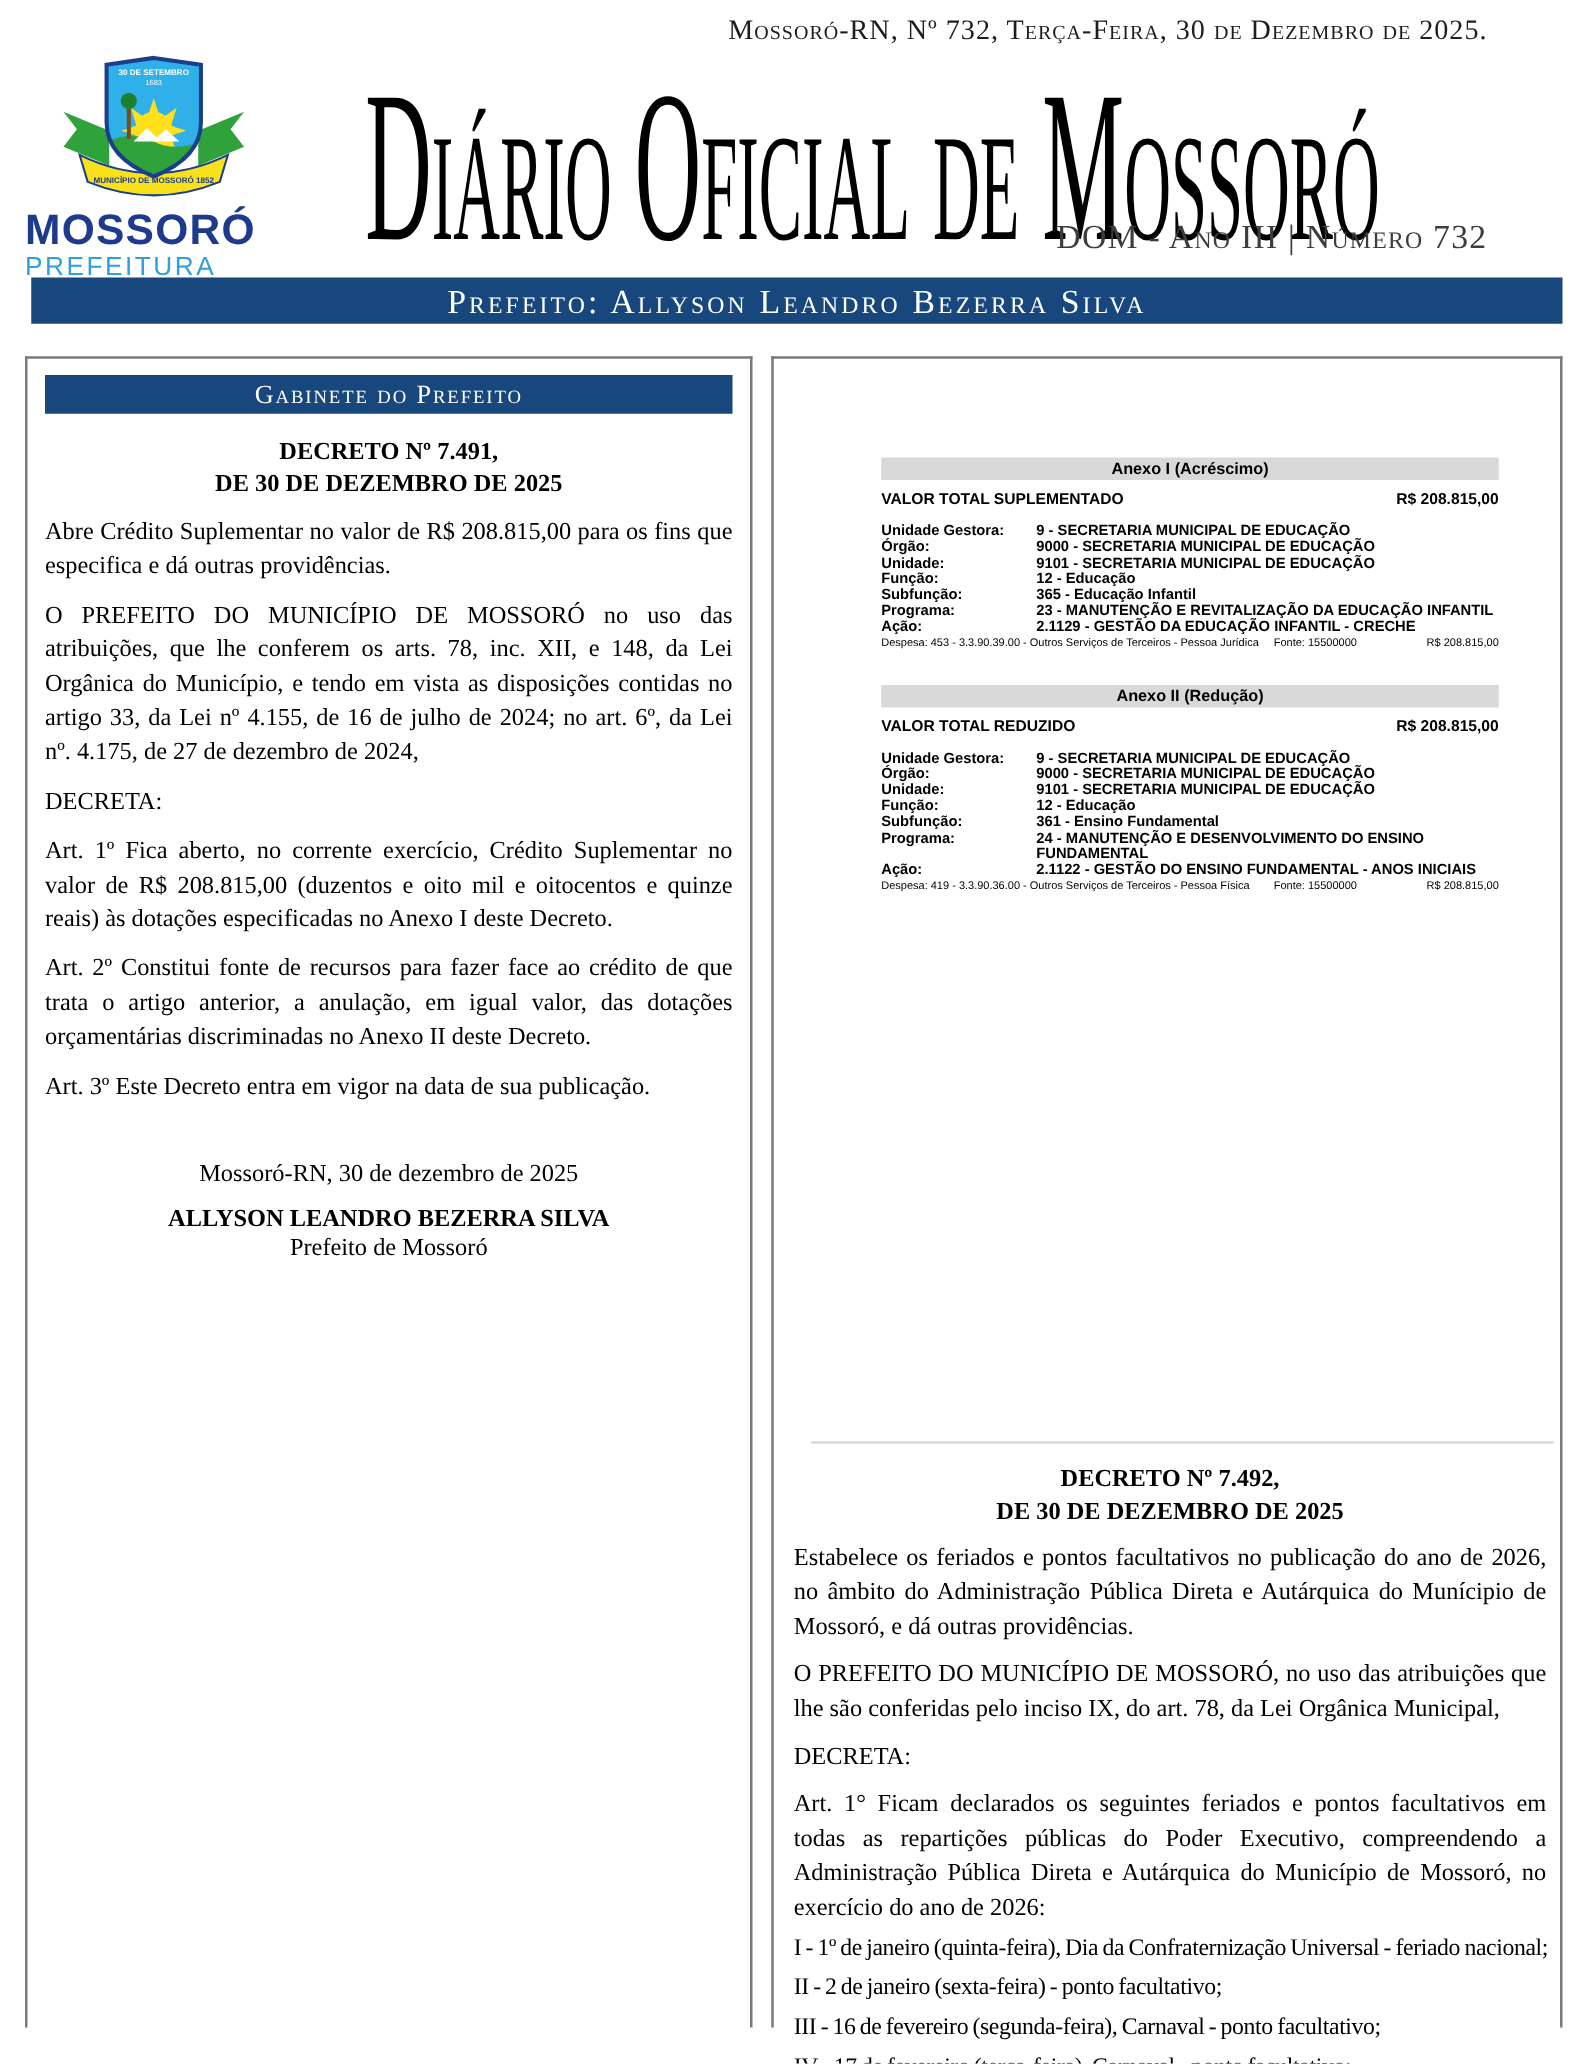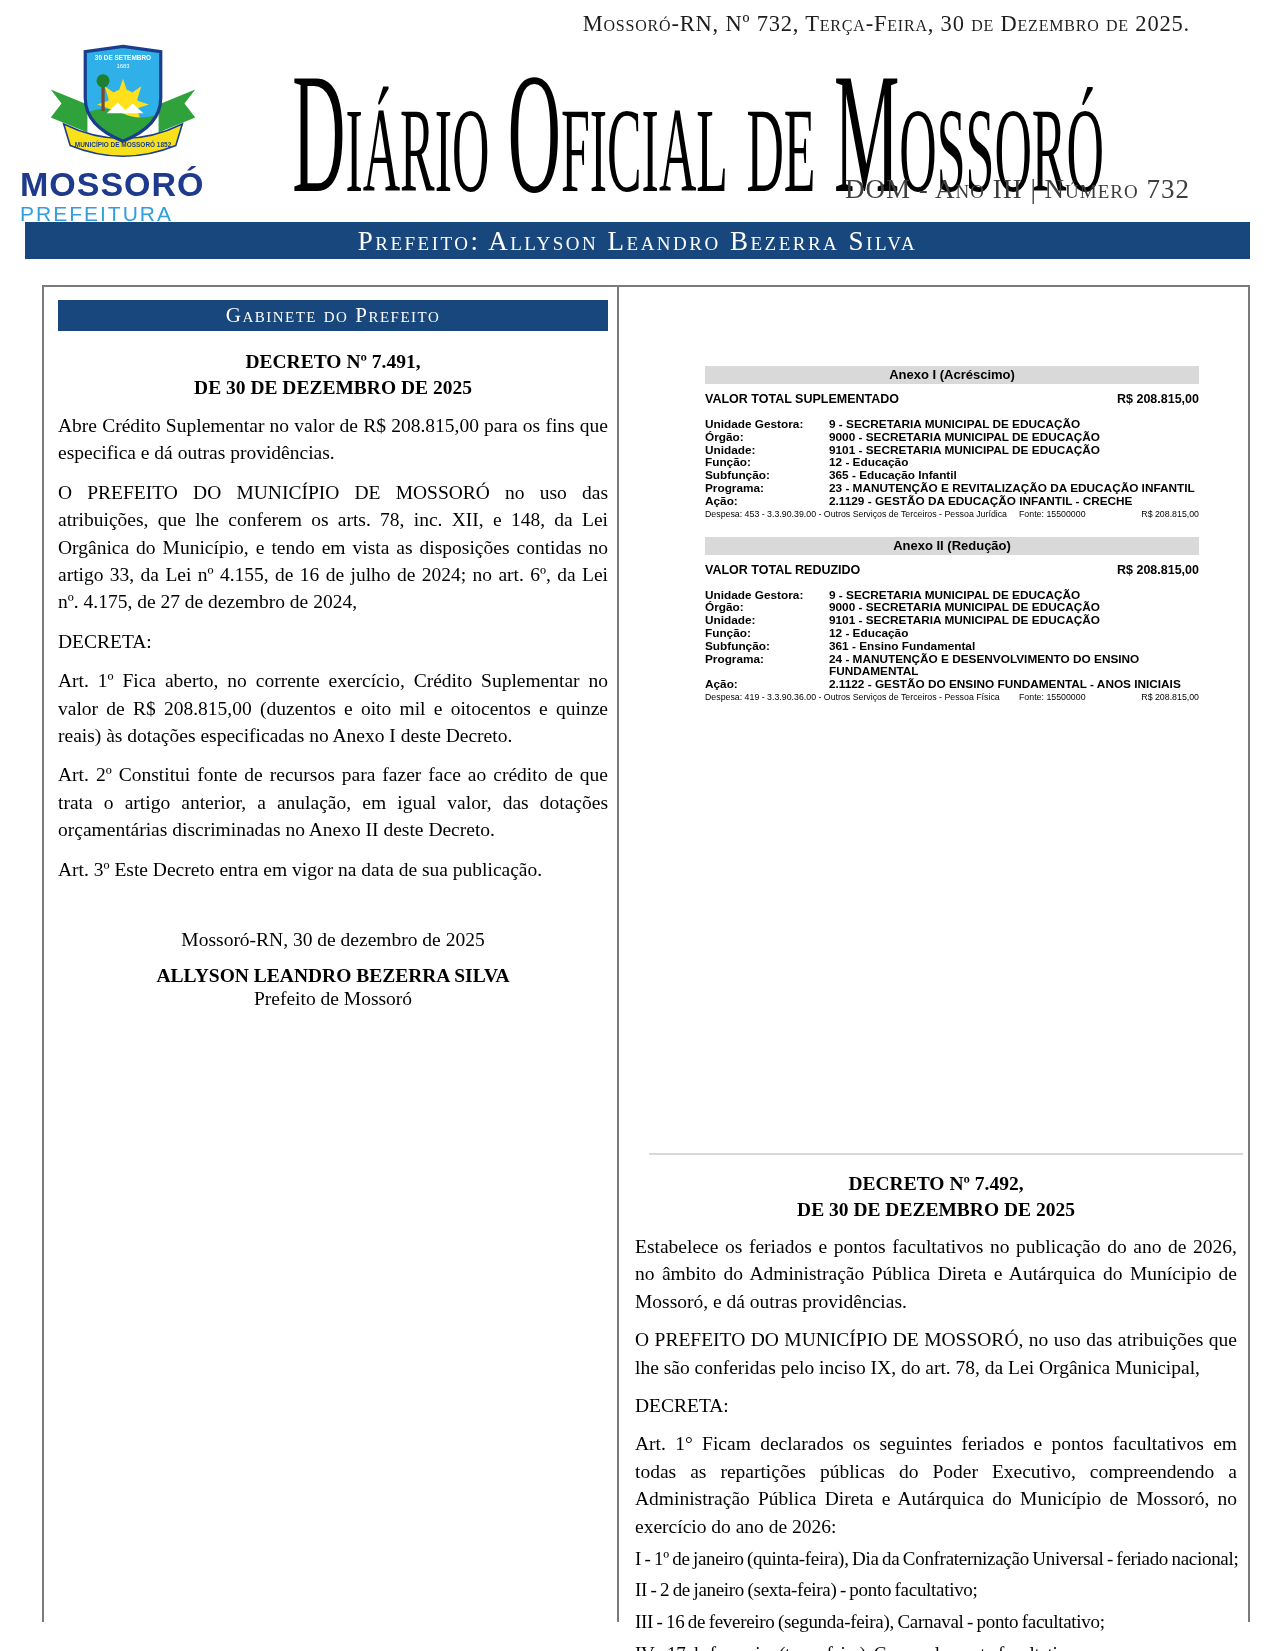--- a/index.html
+++ b/index.html
@@ -38,21 +38,21 @@
   .prefeito-bar {
     position:absolute; left:25px; top:222px; width:1225px; height:37px;
     background:#17477C; color:#ffffff; text-align:center; line-height:38px;
     font-variant:small-caps; font-size:27px; letter-spacing:2.5px;
   }
   
   .col {
     position:absolute; top:285px; height:1337px; box-sizing:border-box;
     border:2px solid #7A7A7A; border-bottom:none; background:#fff;
   }
-  .col-left  { left:42px;  width:582px; padding:13px 14px 0 14px; }
+  .col-left  { left:20px;  width:582px; padding:13px 14px 0 14px; }
   .col-right { left:617px; width:633px; }
   .section-bar {
     background:#17477C; color:#fff; text-align:center;
     font-variant:small-caps; font-size:21px; letter-spacing:1.5px;
     height:31px; line-height:31px;
   }
   .decree-head { text-align:center; font-weight:bold; font-size:19.5px; line-height:25.5px; margin-top:18px; }
   .body-text p { font-size:19.5px; line-height:27.4px; text-align:justify; margin:12px 0 0 0; }
   .sig { text-align:center; }
   .sig-date { margin-top:46px; font-size:19.5px; }
@@ -66,21 +66,21 @@
   .anexo-header { background:#D9D9D9; font-weight:bold; font-size:13px; text-align:center; height:18px; line-height:18px; }
   .anexo-total { display:flex; justify-content:space-between; font-weight:bold; font-size:12.5px; margin-top:8px; }
   .anexo-rows { margin-top:12px; }
   .arow { display:flex; font-weight:bold; font-size:11.8px; line-height:12.8px; }
   .arow .k { width:124px; flex:none; }
   .arow .v { flex:1; }
   .despesa { display:flex; font-size:8.8px; line-height:11px; margin-top:1px; font-weight:normal; }
   .despesa .d  { flex:1; }
   .despesa .f  { width:105px; flex:none; }
   .despesa .rv { width:75px; flex:none; text-align:right; }
-  .anexo2 { margin-top:17px; }
+  .anexo2 { margin-top:28px; }
   
   .divider { position:absolute; top:866px; left:30px; right:5px; height:2px; background:#D9D9D9; }
   .decree2 { position:absolute; top:884px; left:16px; right:11px; }
   .decree2 .decree-head { margin-top:0; }
   .decree2 p { font-size:19.5px; line-height:27.4px; text-align:justify; margin:11px 0 0 0; }
   .decree2 .items p {
     text-align:left; margin:4.5px 0 0 0; font-size:19px;
     letter-spacing:-0.3px; word-spacing:-1px; white-space:nowrap;
   }
 </style>

